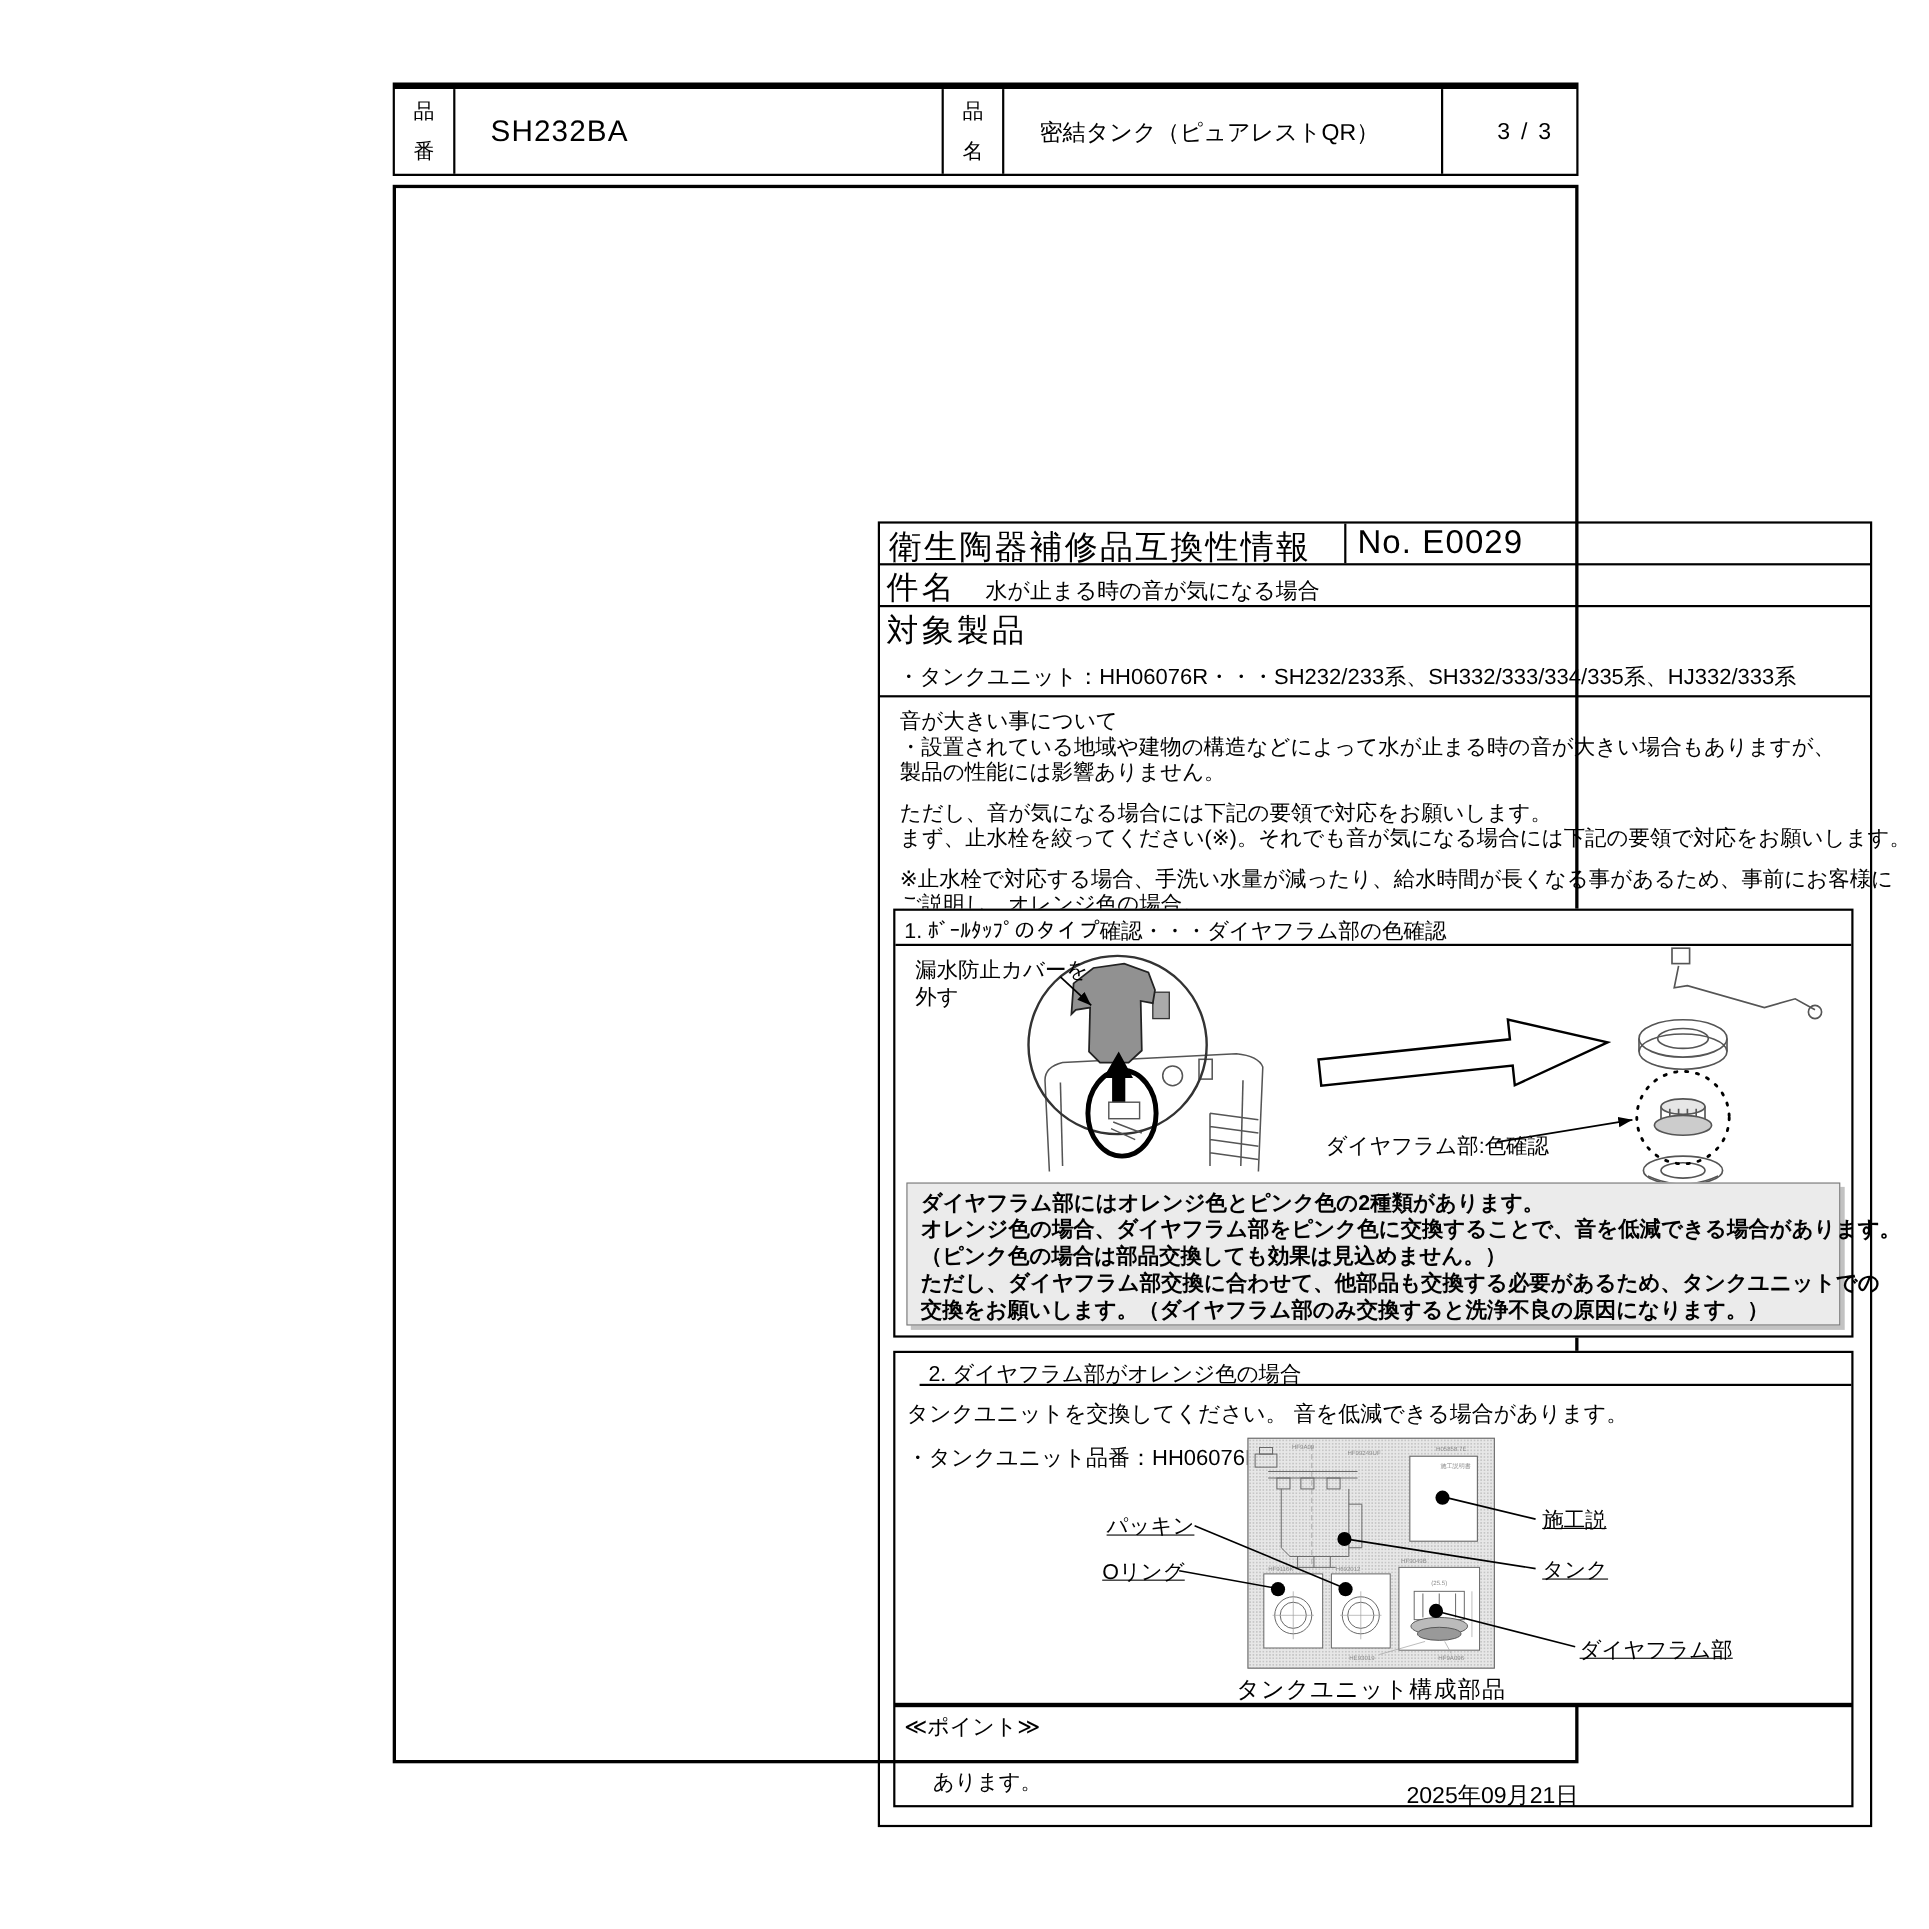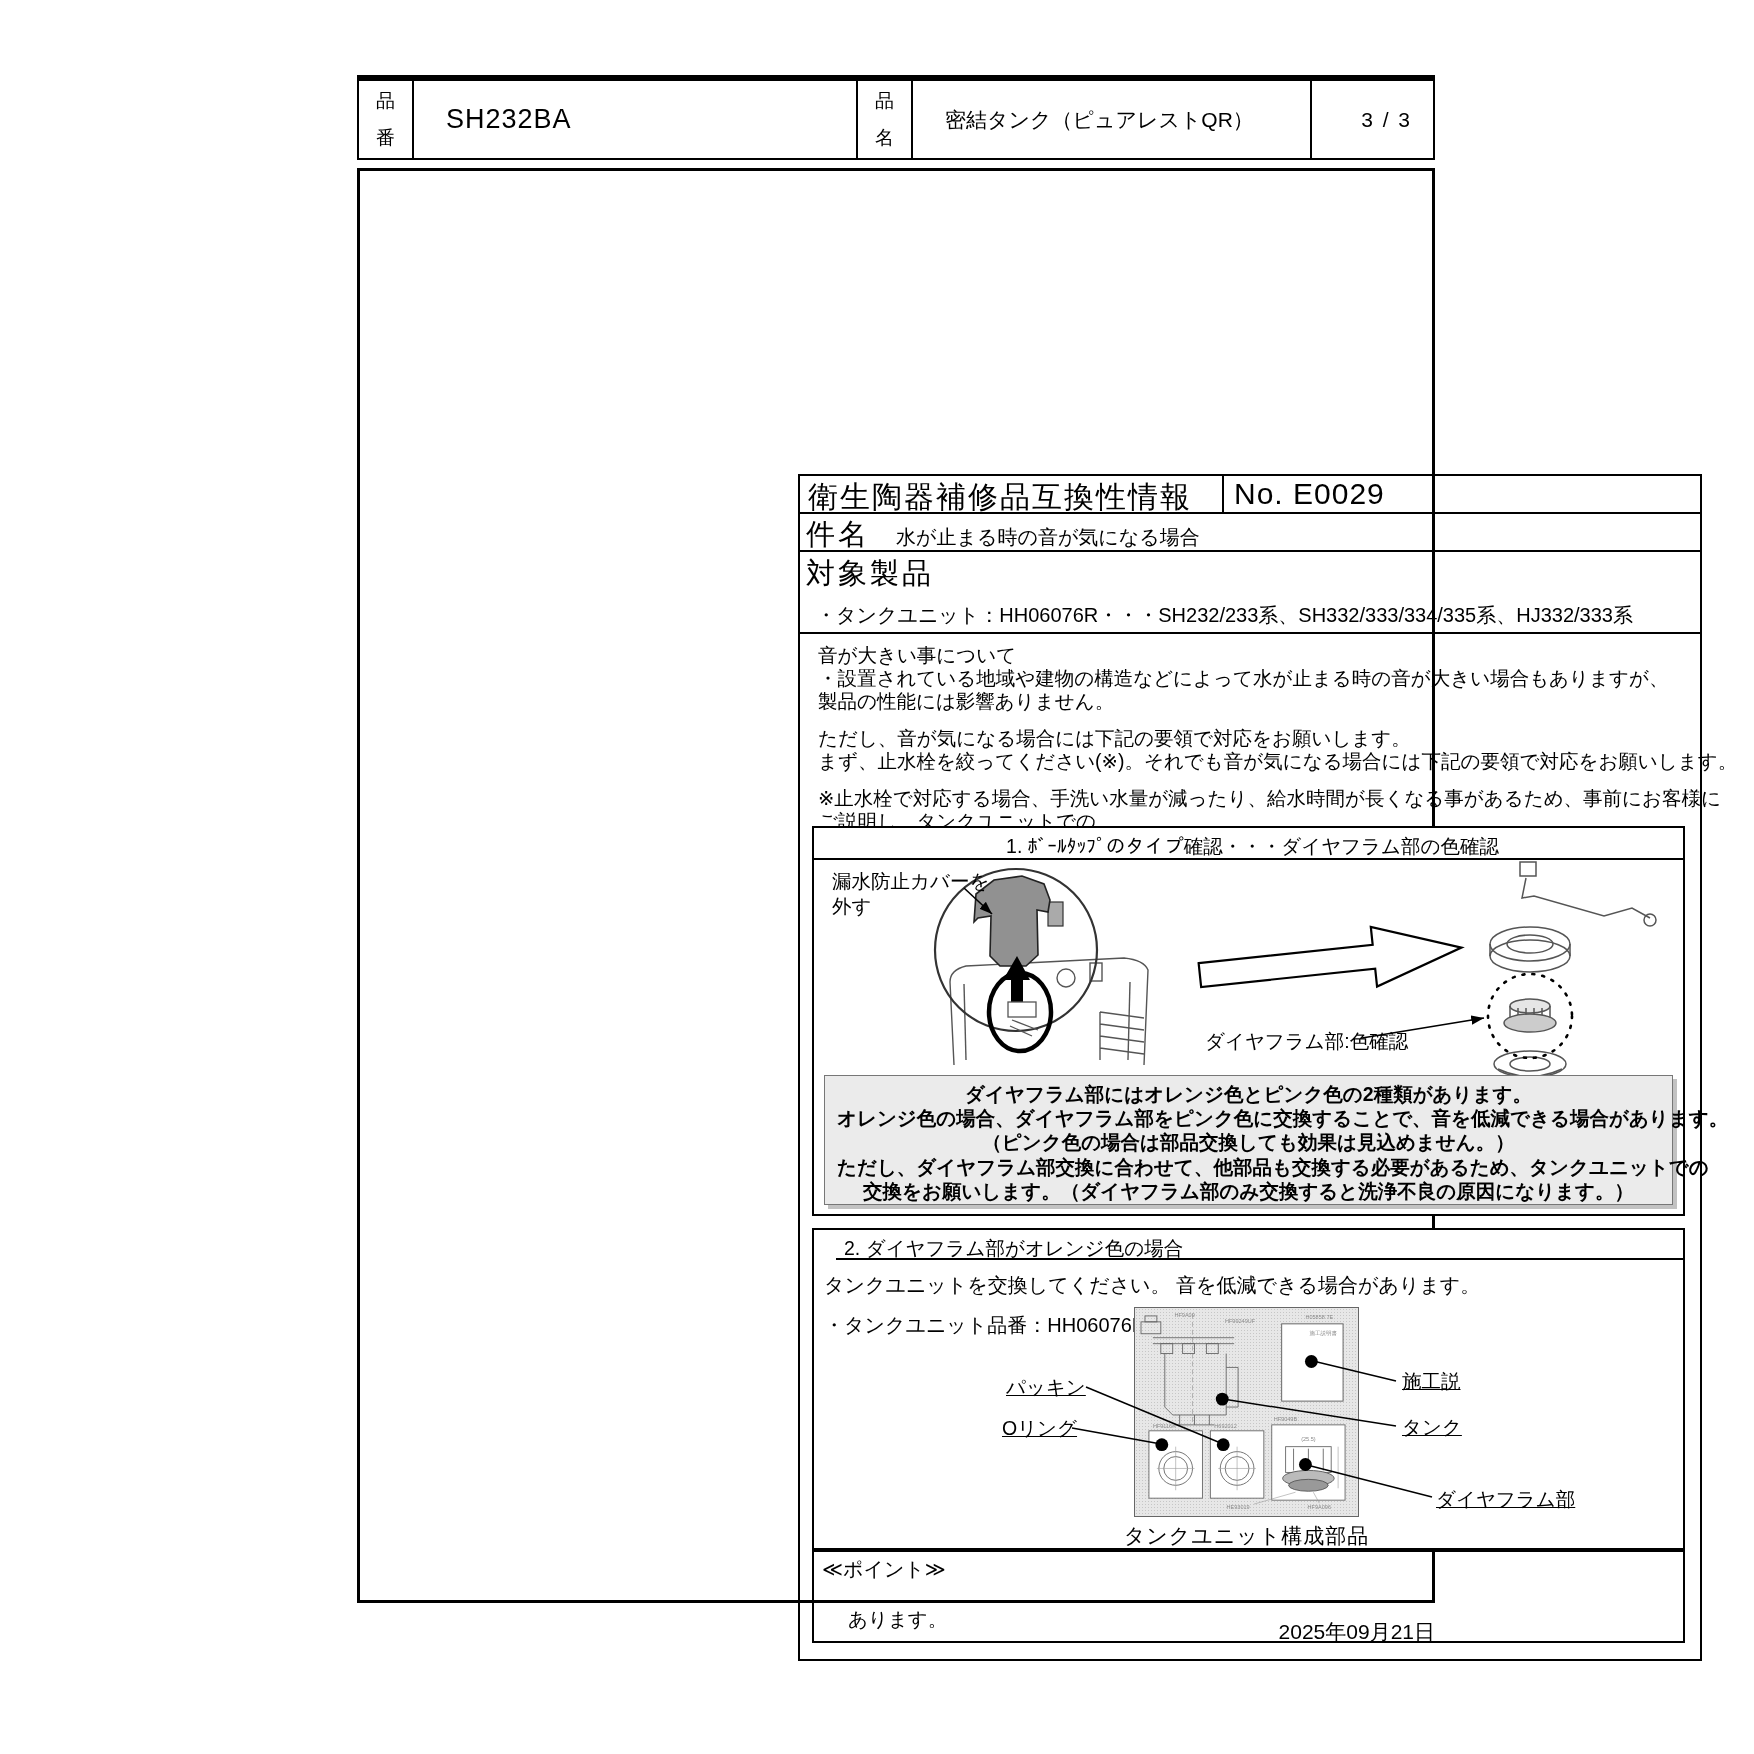--- a/index.html
+++ b/index.html
@@ -33,21 +33,21 @@
   .subject-text{position:absolute;left:96px;top:10px;font-size:20px;white-space:nowrap;}
 
   .target-area{position:absolute;left:0;top:76px;width:100%;height:82px;border-bottom:2px solid #000;}
   .target-label{position:absolute;left:6px;top:2px;font-size:29px;letter-spacing:3px;}
   .target-item{position:absolute;left:16px;top:50px;font-size:20px;white-space:nowrap;}
 
   .body-line{position:absolute;left:18px;font-size:19.5px;white-space:nowrap;}
 
   
   .sec-box{position:absolute;left:12px;width:873px;border:2px solid #000;background:#fff;}
-  .sec1{top:350px;height:390px;text-align:center;}
+  .sec1{top:350px;height:390px;}
   .sec2{top:752px;height:322px;padding-left:22px;}
   .sec-header{height:32px;border-bottom:2px solid #000;font-size:19.5px;padding:5px 0 0 8px;white-space:nowrap;}
 
   .s1-svg{position:absolute;left:0;top:32px;width:869px;height:215px;}
   .s1-label{position:absolute;font-size:19.5px;white-space:nowrap;}
   .lbl-cover1{left:18px;top:40px;}
   .lbl-cover2{left:18px;top:65px;}
   .lbl-diaph{left:352px;top:200px;margin-left:39px;}
 
   .gray-note{position:absolute;left:10px;top:247px;width:849px;height:130px;
@@ -119,21 +119,21 @@
         <div class="target-label">対象製品</div>
         <div class="target-item">・タンクユニット：HH06076R・・・SH232/233系、SH332/333/334/335系、HJ332/333系</div>
       </div>
 
       <div class="body-line" style="top:166px">音が大きい事について</div>
       <div class="body-line" style="top:189px">・設置されている地域や建物の構造などによって水が止まる時の音が大きい場合もありますが、</div>
       <div class="body-line" style="top:212px">製品の性能には影響ありません。</div>
       <div class="body-line" style="top:249px">ただし、音が気になる場合には下記の要領で対応をお願いします。</div>
       <div class="body-line" style="top:272px">まず、止水栓を絞ってください(※)。それでも音が気になる場合には下記の要領で対応をお願いします。</div>
       <div class="body-line" style="top:309px">※止水栓で対応する場合、手洗い水量が減ったり、給水時間が長くなる事があるため、事前にお客様に</div>
-      <div class="body-line" style="top:332px">ご説明し、タンクユニットでの。</div>
+      <div class="body-line" style="top:332px">ご説明し、オレンジ色の場合。</div>
 
       <div class="sec-box sec1">
         <div class="sec-header">1. ﾎﾞｰﾙﾀｯﾌﾟのタイプ確認・・・ダイヤフラム部の色確認</div>
 
         <svg class="s1-svg" viewBox="0 0 869 215">
           <defs>
             <marker id="ah" markerWidth="10" markerHeight="8" refX="8" refY="3" orient="auto">
               <path d="M0,0 L8,3 L0,6 Z" fill="#000"></path>
             </marker>
           </defs>

